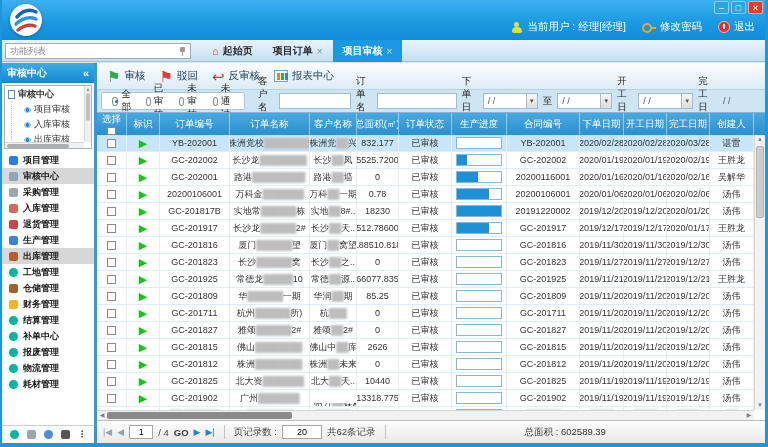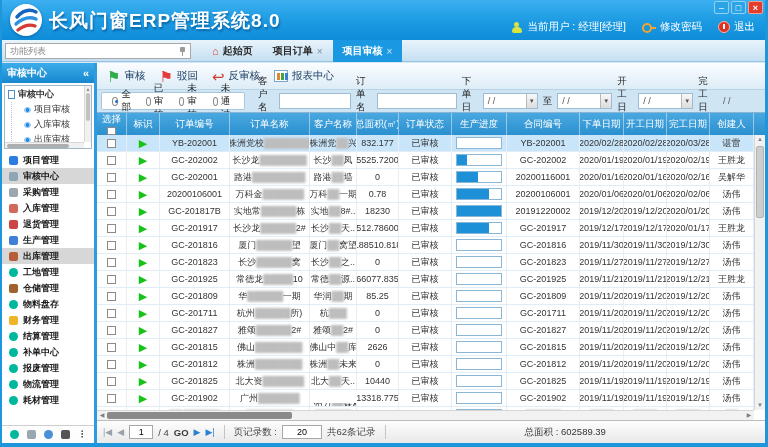--- a/index.html
+++ b/index.html
@@ -135,21 +135,20 @@
 
   <div class="titlebar">
     <div class="logo">
       <svg width="32" height="32" viewBox="0 0 32 32">
         <circle cx="16" cy="16" r="15" fill="#ffffff"></circle>
         <path d="M7 13 Q16 3 26 8" stroke="#1565c0" stroke-width="3.4" fill="none" stroke-linecap="round"></path>
         <path d="M6 20 Q16 11 26 15" stroke="#2b93e0" stroke-width="3.4" fill="none" stroke-linecap="round"></path>
         <path d="M8 26 Q17 19 25 22" stroke="#d23c32" stroke-width="3.4" fill="none" stroke-linecap="round"></path>
       </svg>
     </div>
-    <div class="title">长风门窗ERP管理系统8.0</div>
     <div class="winctrl">
       <span class="wbtn">–</span>
       <span class="wbtn">□</span>
       <span class="wbtn close">×</span>
     </div>
     <div class="userbar">
       <span class="uitem">
         <span class="icon-user"></span>
         <span>当前用户 : 经理[经理]</span>
       </span>
@@ -246,24 +245,20 @@
           <span class="mico" style="background: rgb(182, 92, 56);"></span>
           <span class="mlabel">出库管理</span>
         </div>
         <div class="mod">
           <span class="mico round" style="background: rgb(0, 184, 156);"></span>
           <span class="mlabel">工地管理</span>
         </div>
         <div class="mod">
           <span class="mico" style="background: rgb(160, 98, 45);"></span>
           <span class="mlabel">仓储管理</span>
-        </div>
-        <div class="mod">
-          <span class="mico round" style="background: rgb(0, 184, 156);"></span>
-          <span class="mlabel">物料盘存</span>
         </div>
         <div class="mod">
           <span class="mico" style="background: rgb(240, 180, 41);"></span>
           <span class="mlabel">财务管理</span>
         </div>
         <div class="mod">
           <span class="mico round" style="background: rgb(0, 184, 156);"></span>
           <span class="mlabel">结算管理</span>
         </div>
         <div class="mod">

